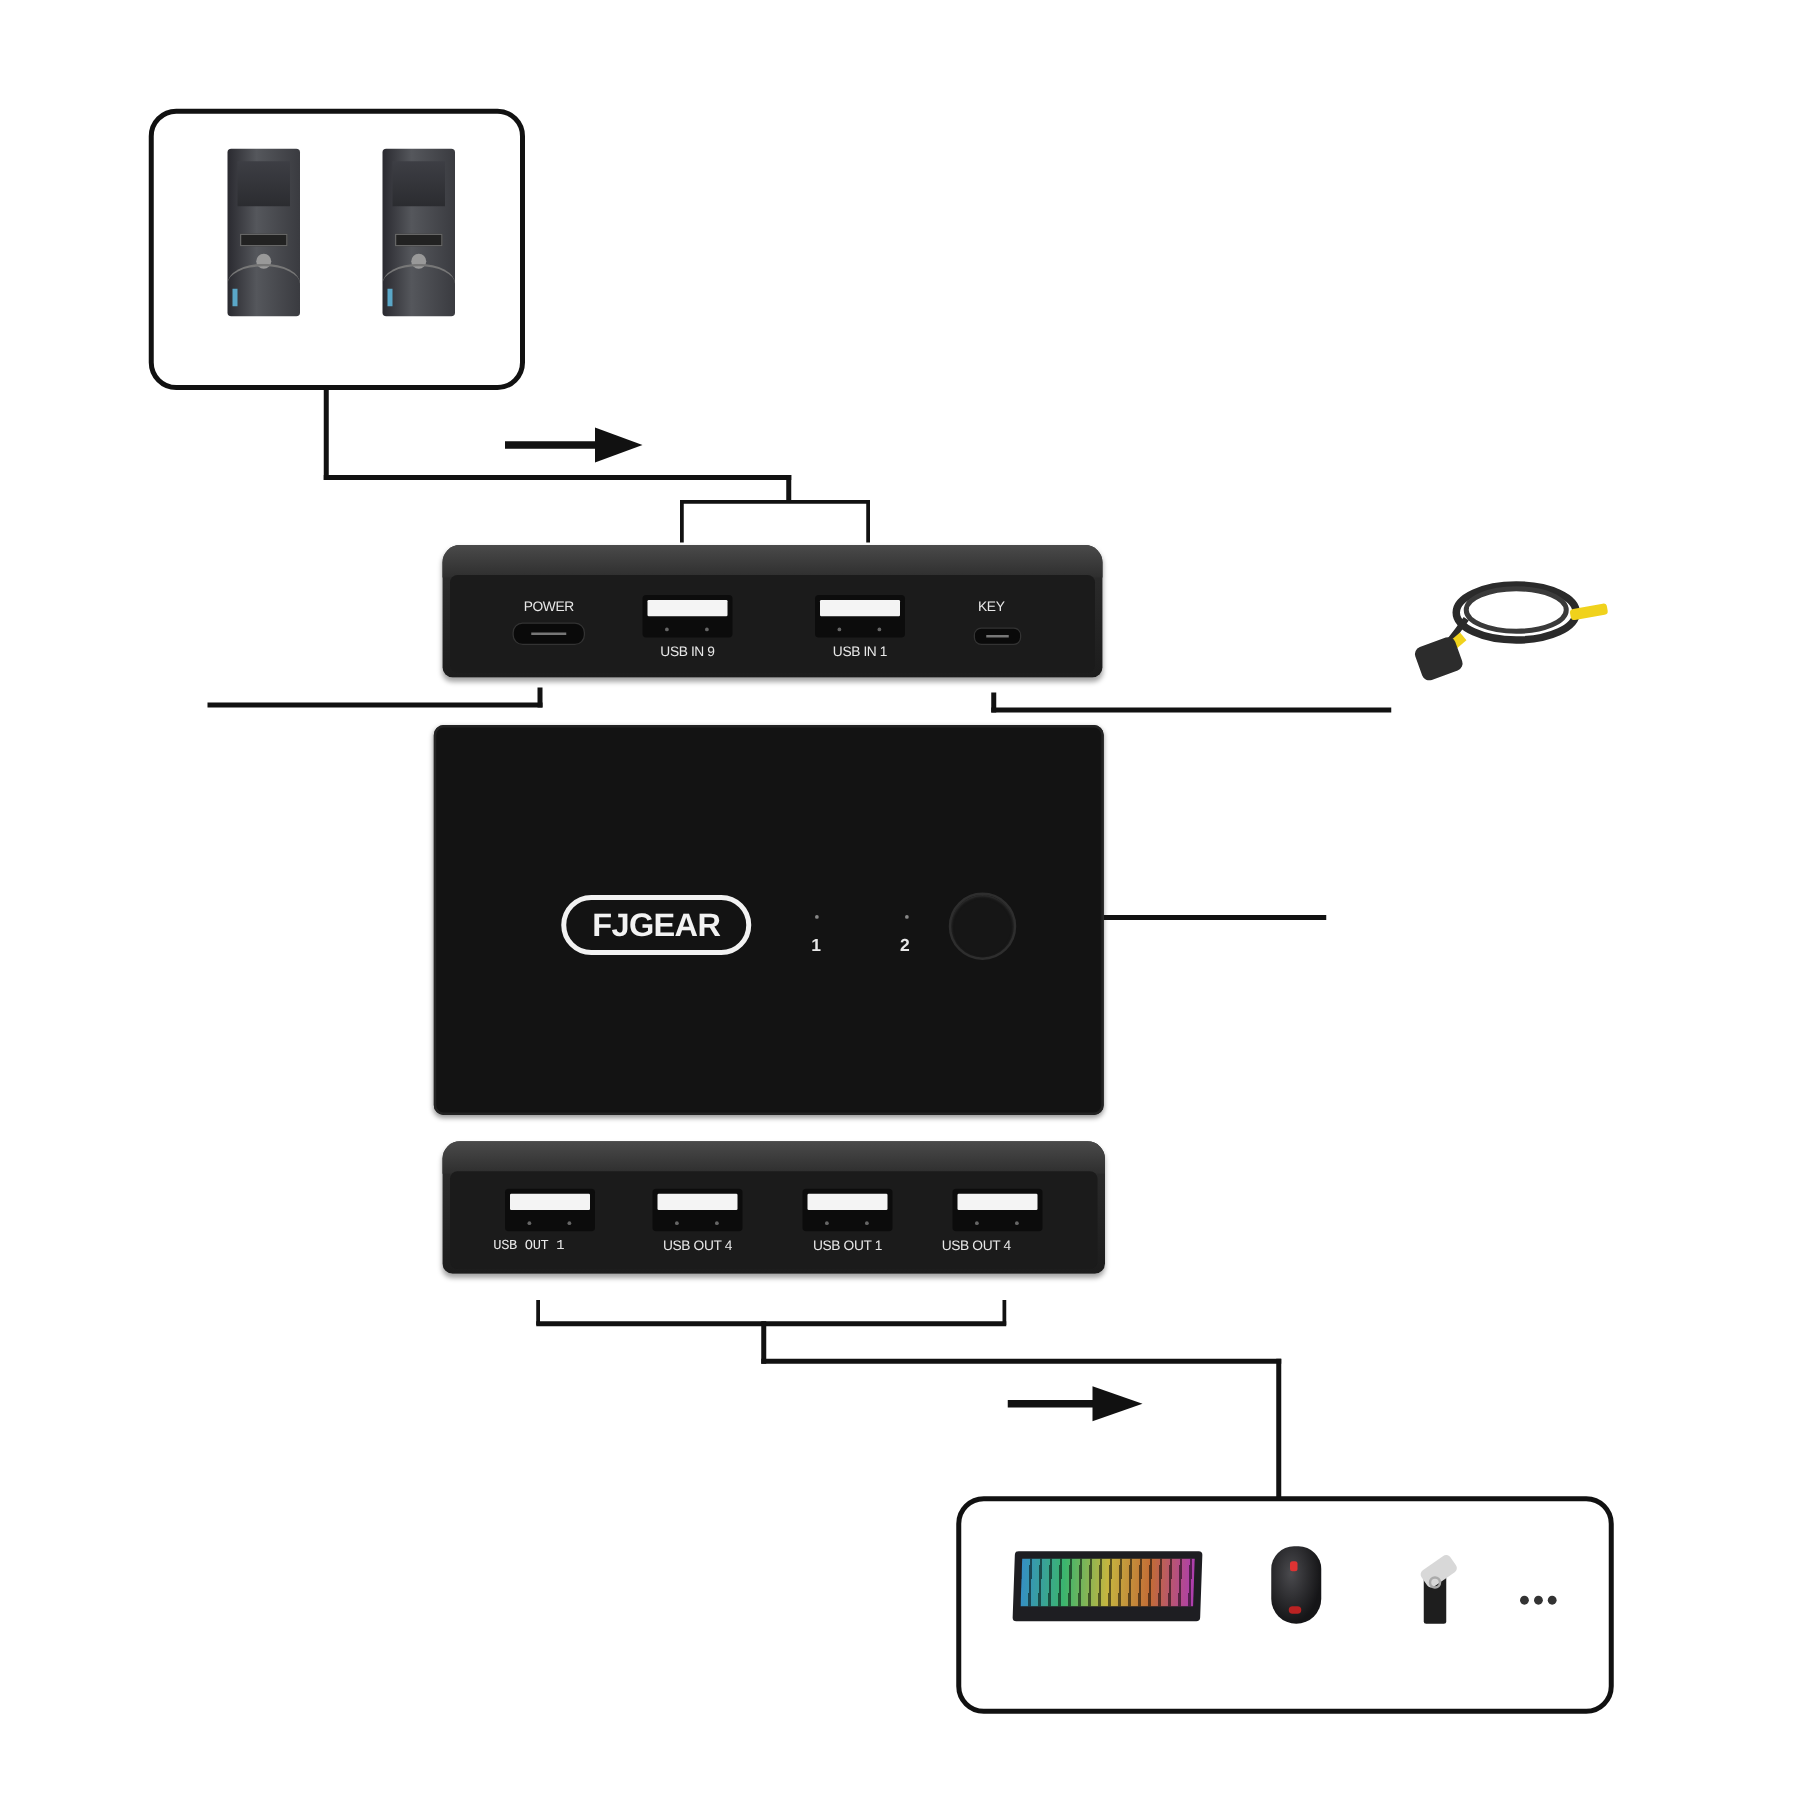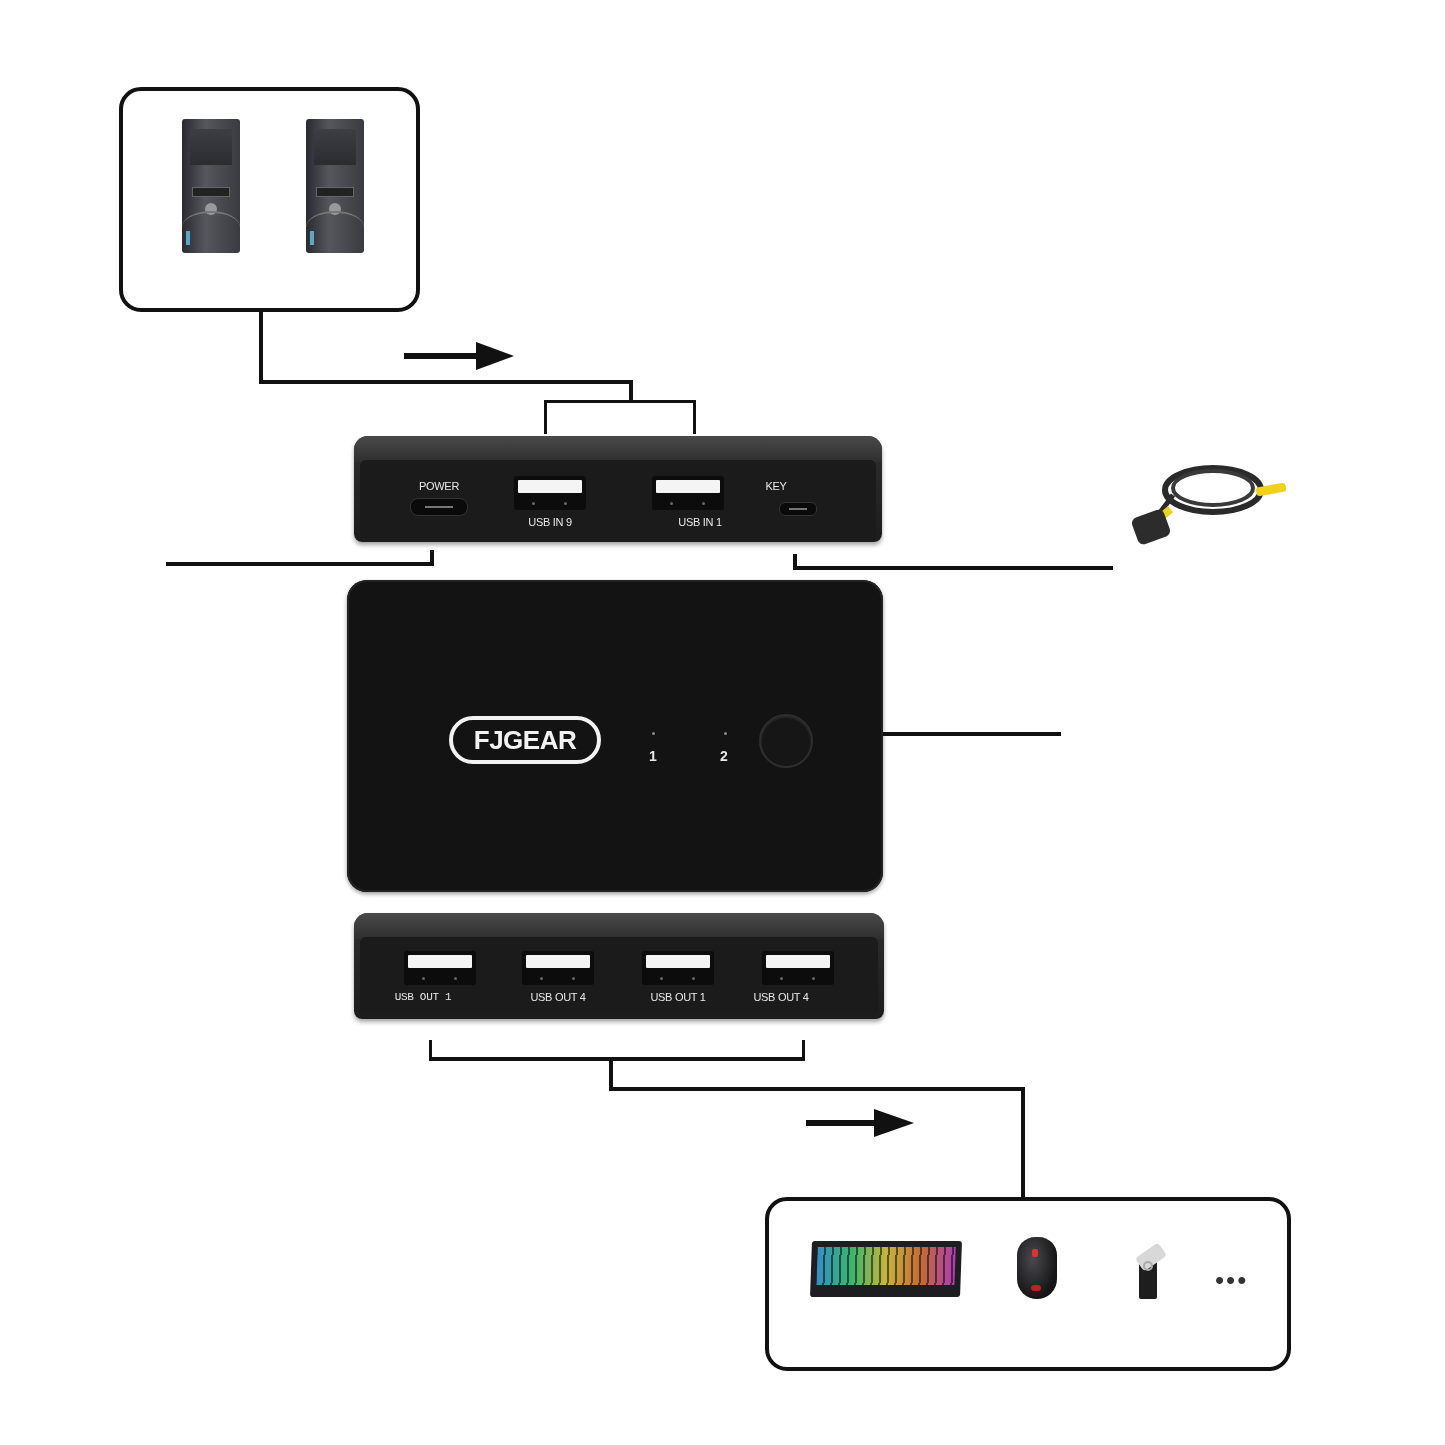--- a/index.html
+++ b/index.html
@@ -11,21 +11,21 @@
   .hub-top{position:absolute;left:0;right:0;top:0;height:26px;background:linear-gradient(#4a4a4a,#2e2e2e);border-radius:14px 14px 0 0;}
   .hub-face{position:absolute;left:6px;right:6px;top:24px;bottom:4px;background:#1b1b1b;border-radius:6px;}
   .port{position:absolute;width:72px;height:34px;background:#0c0c0c;border-radius:3px;}
   .port .slot{position:absolute;left:4px;right:4px;top:4px;height:13px;background:#f4f4f4;border-radius:1px;}
   .port .pin{position:absolute;bottom:5px;width:3px;height:3px;background:#666;border-radius:50%;}
   .port-label{position:absolute;color:#e8e8e8;font-size:11px;letter-spacing:-.3px;text-align:center;width:90px;}
   .typec{position:absolute;width:56px;height:16px;border-radius:8px;background:#0a0a0a;border:1px solid #333;}
   .typec::after{content:"";position:absolute;left:14px;right:14px;top:7px;height:2px;background:#777;}
   .micro{position:absolute;width:36px;height:12px;border-radius:6px;background:#0a0a0a;border:1px solid #333;}
   .micro::after{content:"";position:absolute;left:9px;right:9px;top:5px;height:2px;background:#777;}
-  .main-body{position:absolute;left:347px;top:580px;width:536px;height:312px;background:#131313;border-radius:20px;box-shadow:inset 0 0 0 2px #222,0 2px 4px rgba(0,0,0,.4);}
+  .main-body{position:absolute;left:347px;top:580px;width:536px;height:312px;background:#131313;border-radius:8px;box-shadow:inset 0 0 0 2px #222,0 2px 4px rgba(0,0,0,.4);}
   .logo{position:absolute;left:102px;top:136px;width:152px;height:48px;border:4px solid #f2f2f2;border-radius:26px;box-sizing:border-box;color:#f2f2f2;font-weight:bold;font-size:26px;text-align:center;line-height:40px;letter-spacing:-.5px;}
   .led{position:absolute;width:3px;height:3px;background:#888;border-radius:50%;}
   .led-num{position:absolute;color:#e8e8e8;font-size:14px;font-weight:bold;}
   .switch-btn{position:absolute;left:412px;top:134px;width:50px;height:50px;border-radius:50%;background:#161616;border:2px solid #2e2e2e;box-shadow:inset 0 1px 2px #333;}
   .tower{position:absolute;width:58px;height:134px;background:linear-gradient(90deg,#2a2a30,#55575c 40%,#3a3b40);border-radius:3px;}
   .tower .bay{position:absolute;left:8px;right:8px;top:10px;height:36px;background:linear-gradient(#3d3e44,#2b2c30);}
   .tower .drive{position:absolute;left:10px;right:10px;top:68px;height:8px;background:#222;border:1px solid #666;}
   .tower .pwr{position:absolute;left:23px;top:84px;width:12px;height:12px;border-radius:50%;background:#999;}
   .tower .arc{position:absolute;left:0;right:0;bottom:10px;height:30px;border-top:2px solid #777;border-radius:50% 50% 0 0;}
   .tower .blue{position:absolute;left:4px;bottom:8px;width:4px;height:14px;background:#5aa7c8;}
@@ -85,23 +85,23 @@
         <div class="pin" style="left:18px"></div>
         <div class="pin" style="left:50px"></div>
     </div>
     <span class="port-label" style="left:145px;top:56px;">USB IN 9</span>
 
     <div class="port" style="left:292px;top:16px;">
       <div class="slot"></div>
         <div class="pin" style="left:18px"></div>
         <div class="pin" style="left:50px"></div>
     </div>
-    <span class="port-label" style="left:295px;top:56px;">USB IN 1</span>
+    <span class="port-label" style="left:283px;top:56px;">USB IN 1</span>
 
-    <span class="port-label" style="left:371px;top:20px;">KEY</span>
+    <span class="port-label" style="left:388px;top:20px;">KEY</span>
     <div class="micro" style="left:419px;top:42px;"></div>
   </div>
 </div>
 
 <div class="line" style="left:166px;top:562px;width:268px;height:4px;"></div>
 <div class="line" style="left:430px;top:550px;width:4px;height:16px;"></div>
 
 <div class="line" style="left:793px;top:554px;width:4px;height:16px;"></div>
 <div class="line" style="left:793px;top:566px;width:320px;height:4px;"></div>
 

